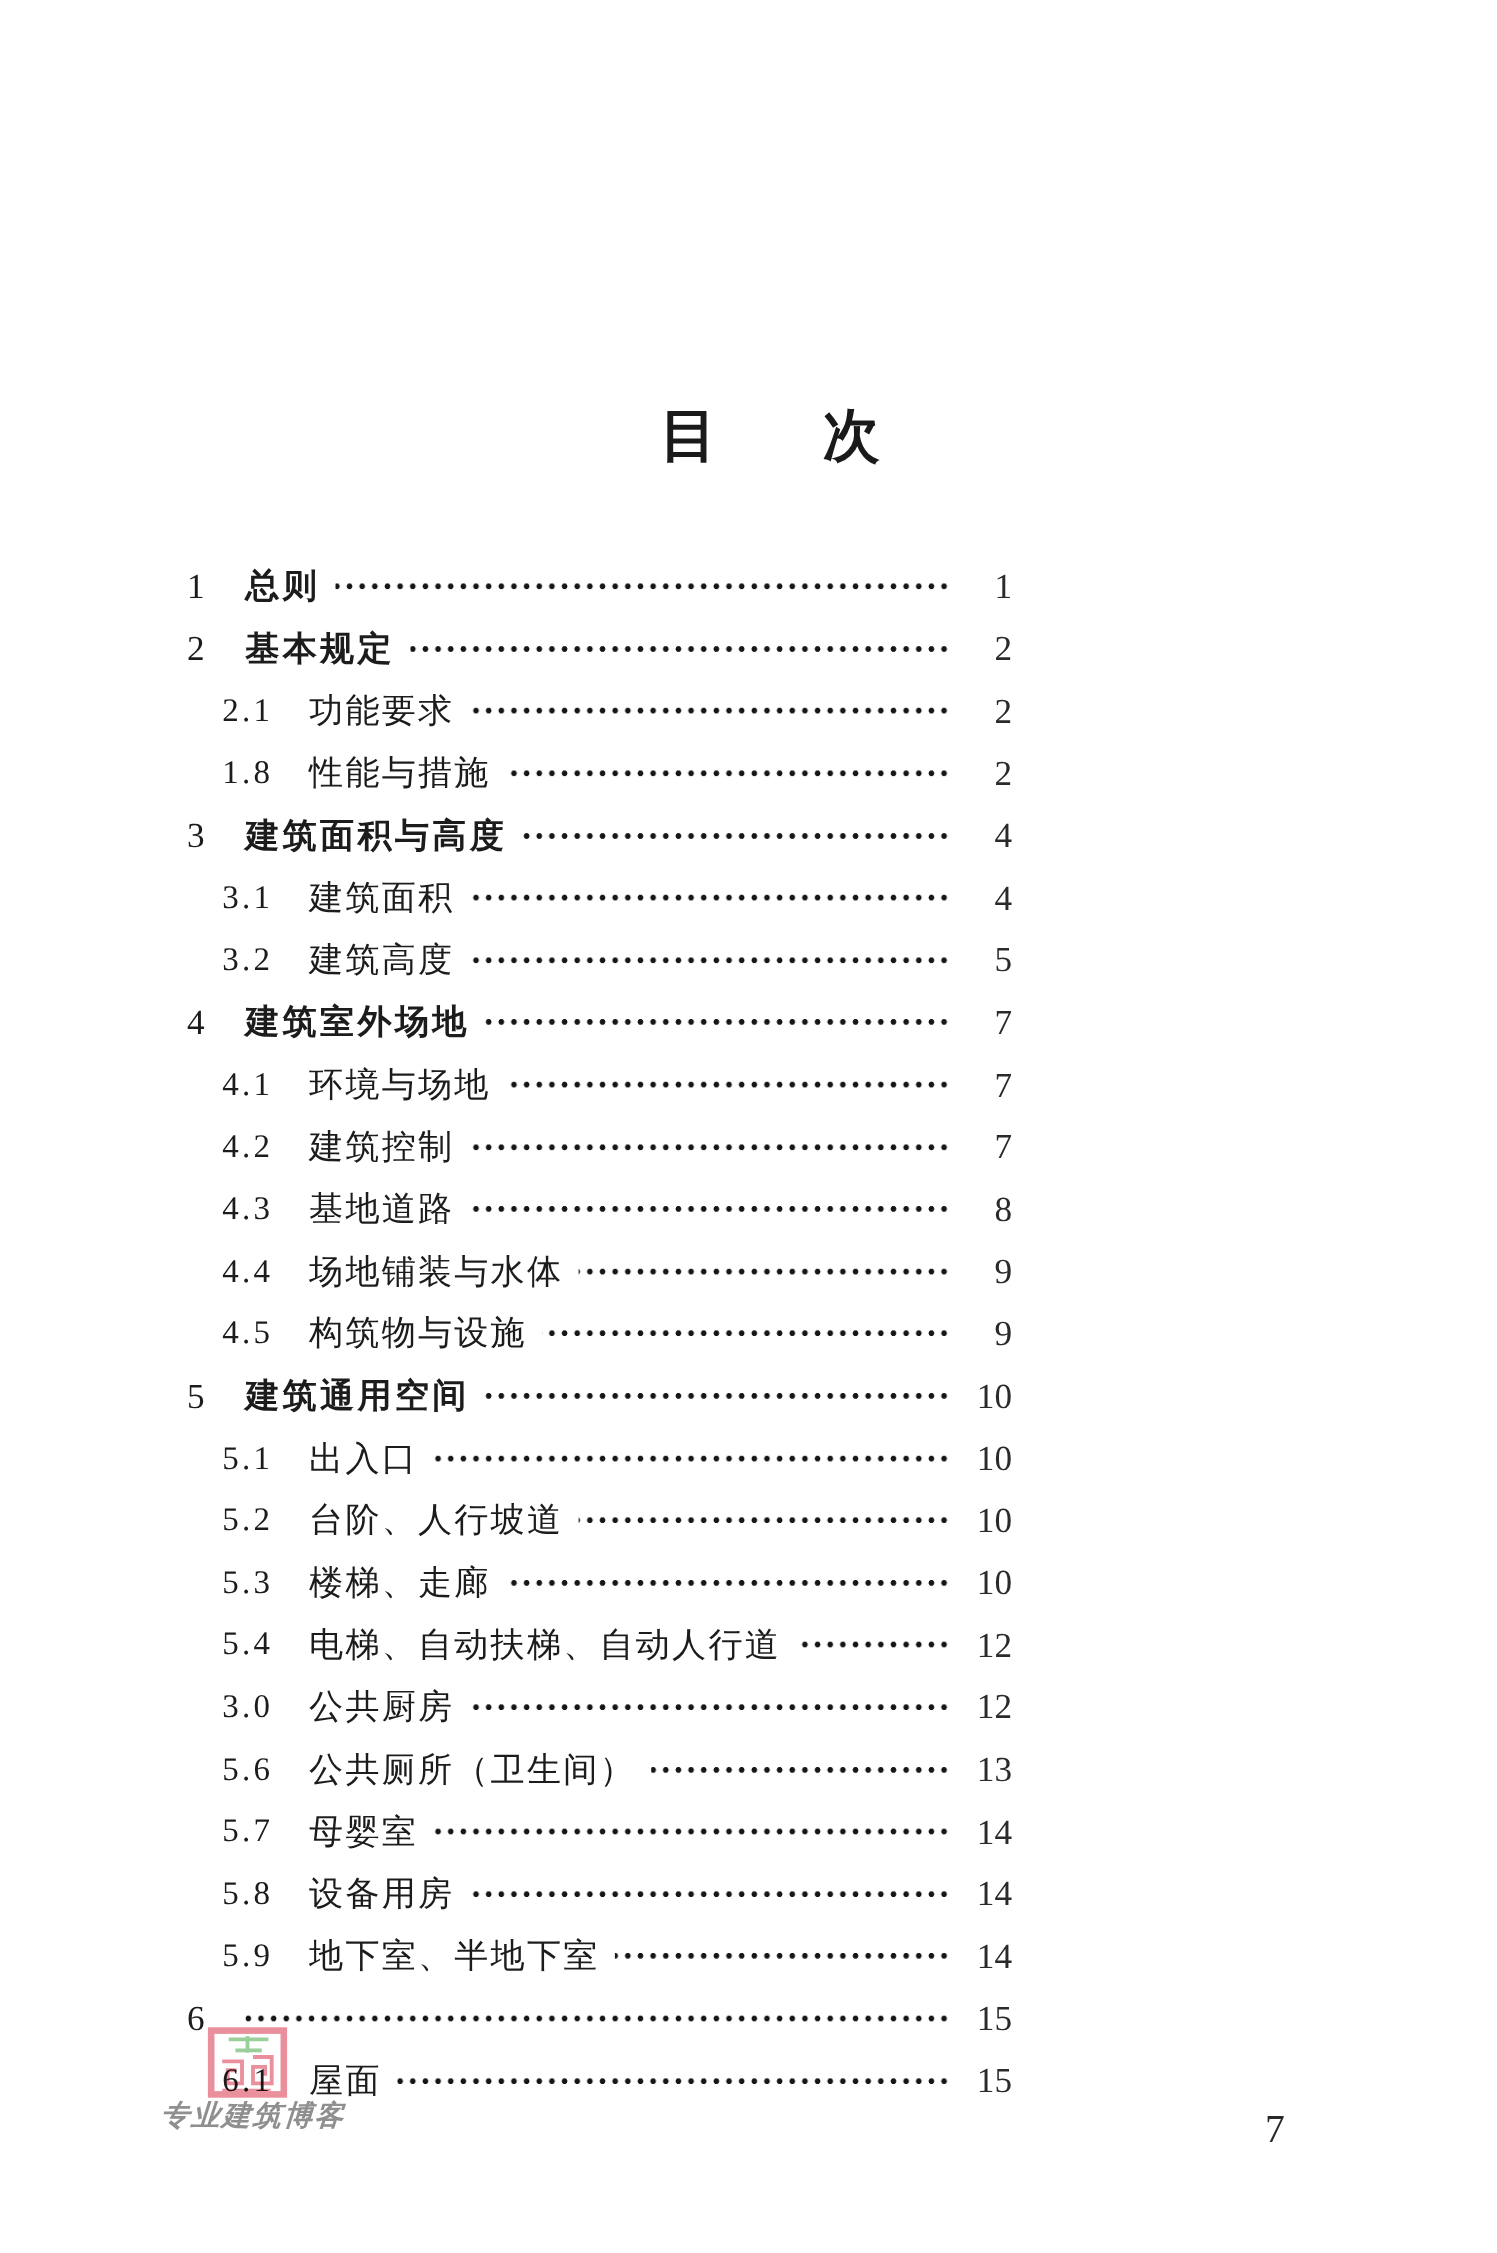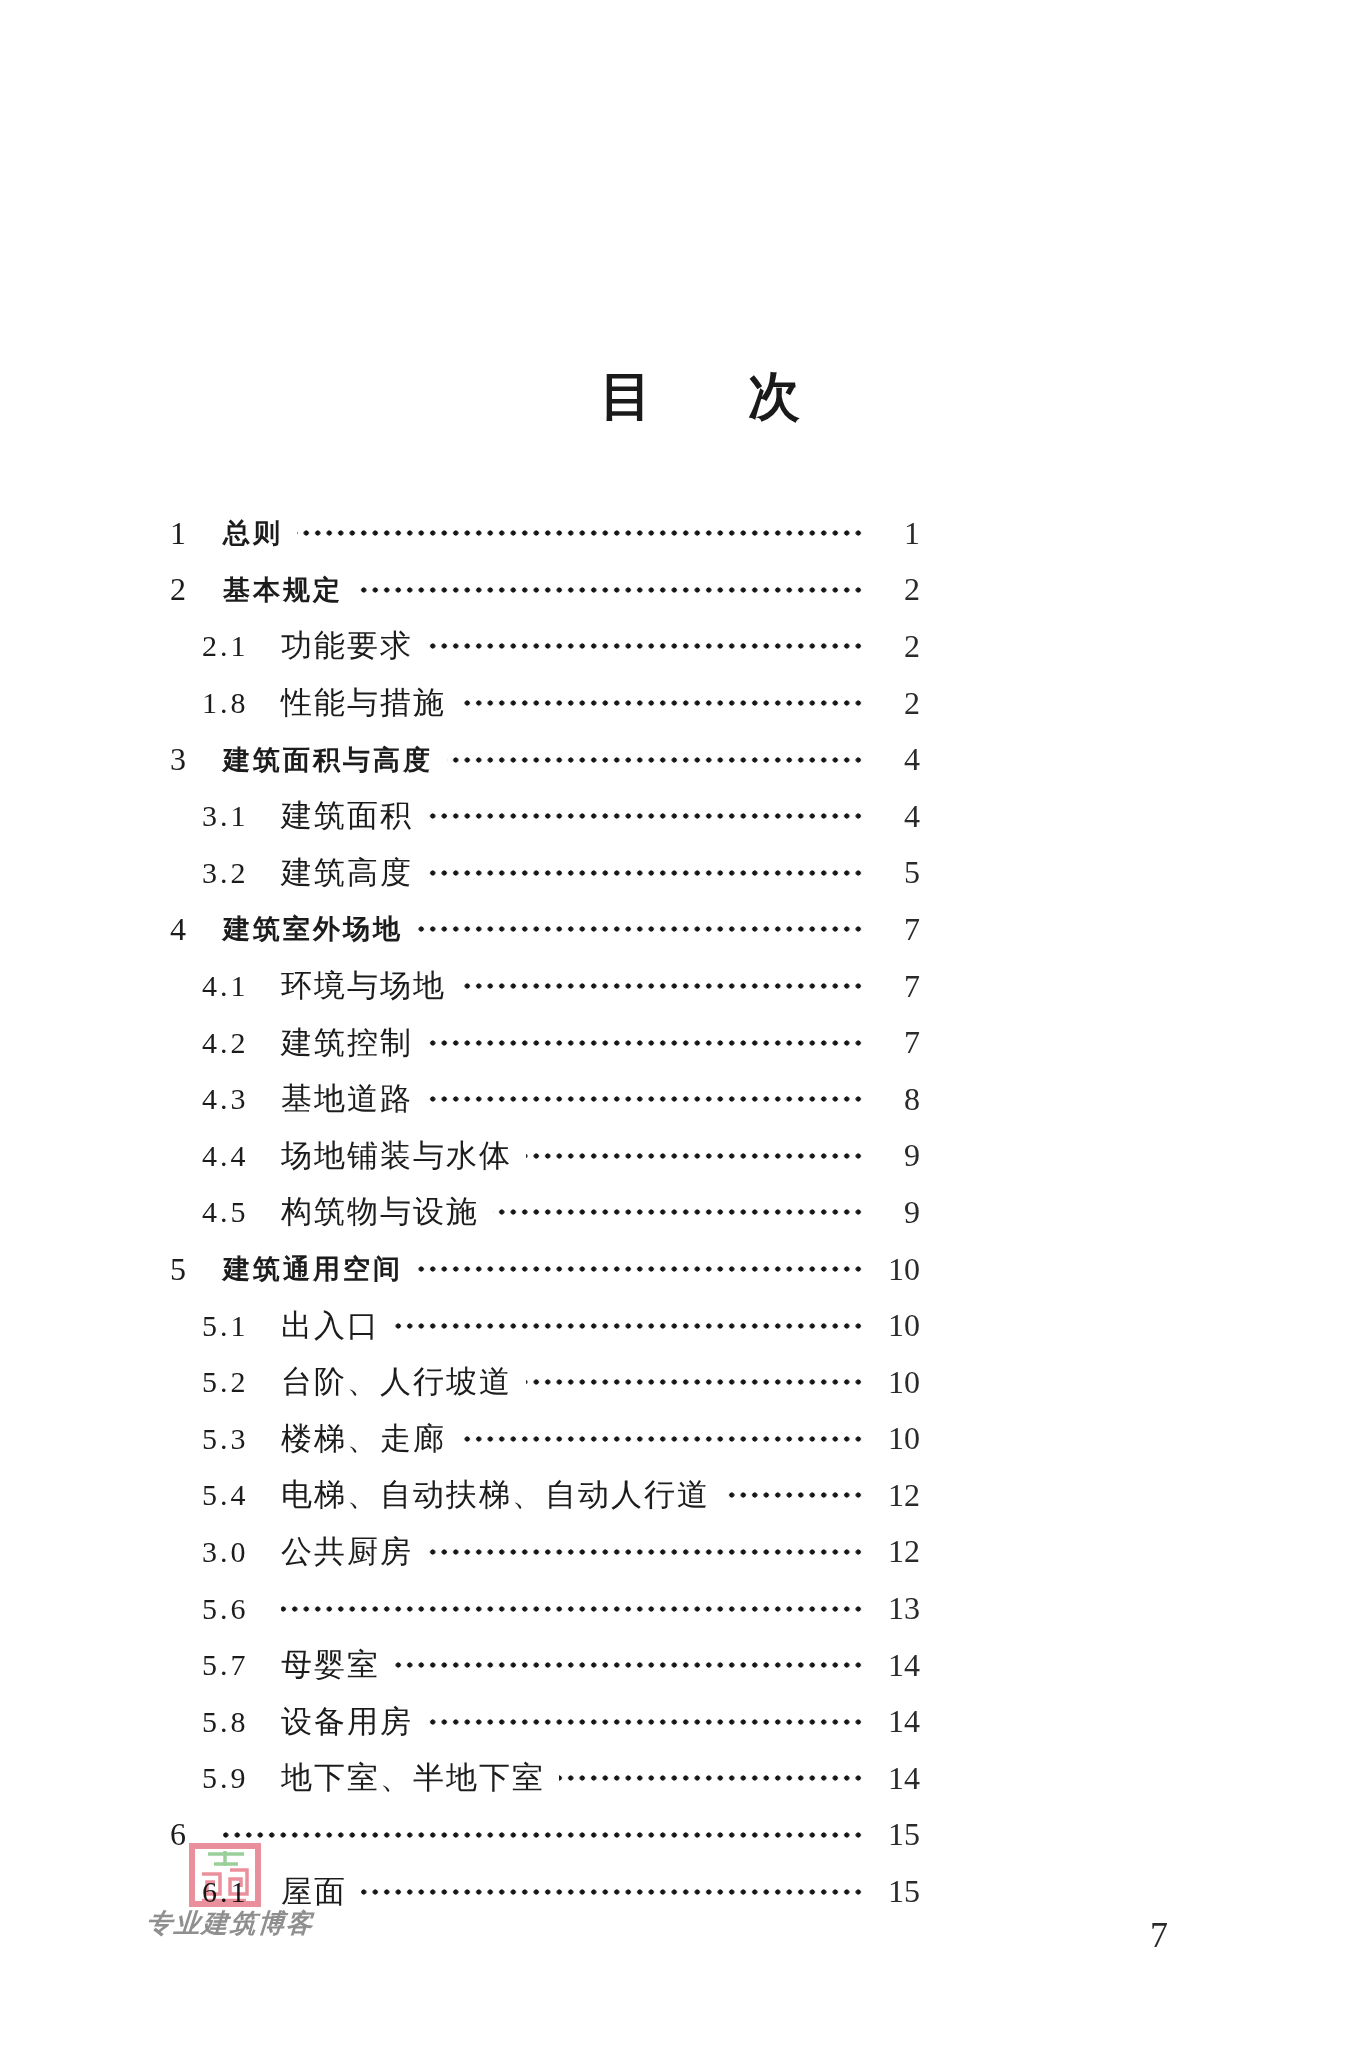--- a/index.html
+++ b/index.html
@@ -45,21 +45,21 @@
   .row.lv1 .num{ width:53px; font-size:32px; }
   .row.lv2{ padding-left:32px; }
   .row.lv2 .num{ width:79px; letter-spacing:3px; }
   .row .ttl{
     flex:0 0 auto;
     font-size:31px;
     margin-right:14px;
     letter-spacing:2px;
   }
   .row.lv1 .ttl{
-    font-size:27px;
+    font-size:31px;
     font-weight:bold;
     letter-spacing:3px;
   }
   .row .dots{
     flex:1 1 auto;
     align-self:center;
     height:12px;
     margin-right:8px;
     background-image:radial-gradient(circle at center,#161616 2.3px,rgba(0,0,0,0) 2.9px);
     background-size:11.5px 12px;
@@ -226,20 +226,21 @@
       <span class="pg">12</span>
     </div>
       <div class="row lv2">
       <span class="num">3.0</span>
       <span class="ttl">公共厨房</span>
       <span class="dots"></span>
       <span class="pg">12</span>
     </div>
       <div class="row lv2">
       <span class="num">5.6</span>
+      <span class="ttl">公共厕所（卫生间）</span>
       <span class="dots"></span>
       <span class="pg">13</span>
     </div>
       <div class="row lv2">
       <span class="num">5.7</span>
       <span class="ttl">母婴室</span>
       <span class="dots"></span>
       <span class="pg">14</span>
     </div>
       <div class="row lv2">

